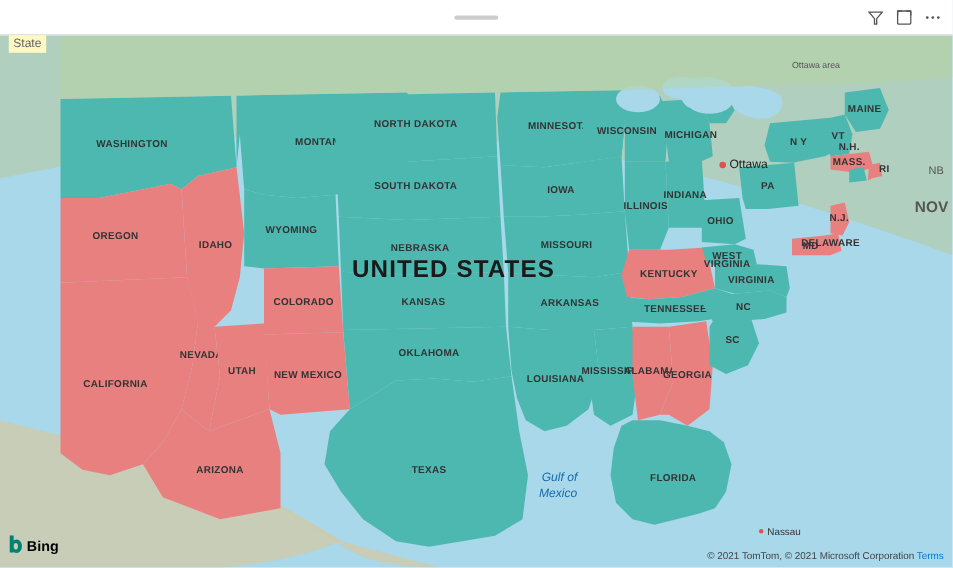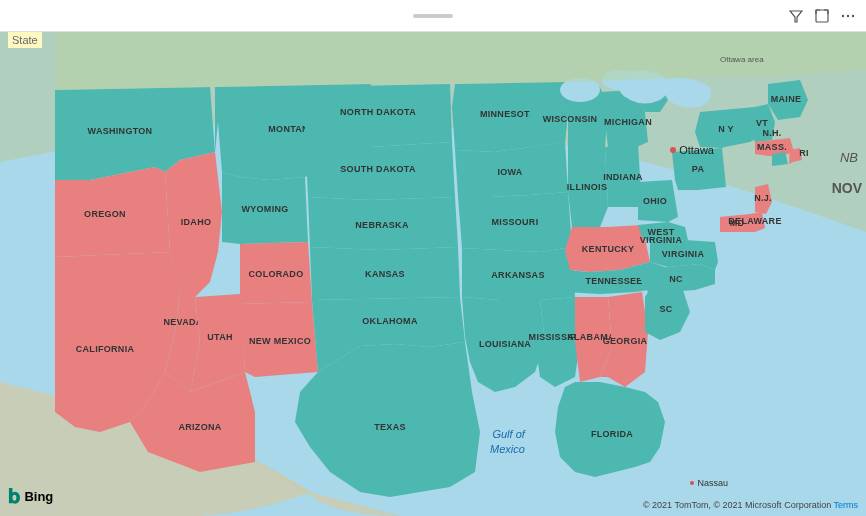--- a/index.html
+++ b/index.html
@@ -134,23 +134,22 @@
       color: #1a1a1a;
       letter-spacing: 1px;
     }
 
     
     .nb-label {
       position: absolute;
       top: 118px;
       right: 8px;
       z-index: 20;
-      font-size: 13px;
+      font-size: 10px;
       color: #555;
-      font-style: italic;
     }
 
     
     .nov-label {
       position: absolute;
       top: 148px;
       right: 4px;
       z-index: 20;
       font-size: 14px;
       color: #555;
@@ -357,23 +356,24 @@
     <path d="M660,48 Q690,42 710,55 Q715,68 700,75 Q682,78 668,68 Z" fill="#a8d8ea"></path>
     <path d="M615,55 Q622,40 640,38 Q658,38 668,48 Q672,60 660,68 Q645,75 630,68 Z" fill="#a8d8ea"></path>
 
     <path d="M0,0 L55,0 L55,58 L215,55 L370,52 L450,52 L565,50 L700,45 L755,45 L810,42 L866,38 L866,0 Z" fill="#b8d4a0" opacity="0.5"></path>
 
     <text x="720" y="30" style="font-size:8px;fill:#555;">Ottawa area</text>
 
   </svg>
 
   
-
-  
-  <div style="position:absolute;top:112px;right:152px;z-index:20;display:flex;align-items:center;">
+  <div class="us-label">UNITED STATES</div>
+
+  
+  <div style="position:absolute;top:112px;right:168px;z-index:20;display:flex;align-items:center;">
     <span style="width:6px;height:6px;background:#e05050;border-radius:50%;display:inline-block;margin-right:3px;"></span>
     <span style="font-size:11px;color:#222;">Ottawa</span>
   </div>
 
   
   <div class="nb-label">NB</div>
 
   
   <div class="nov-label">NOV</div>
 

